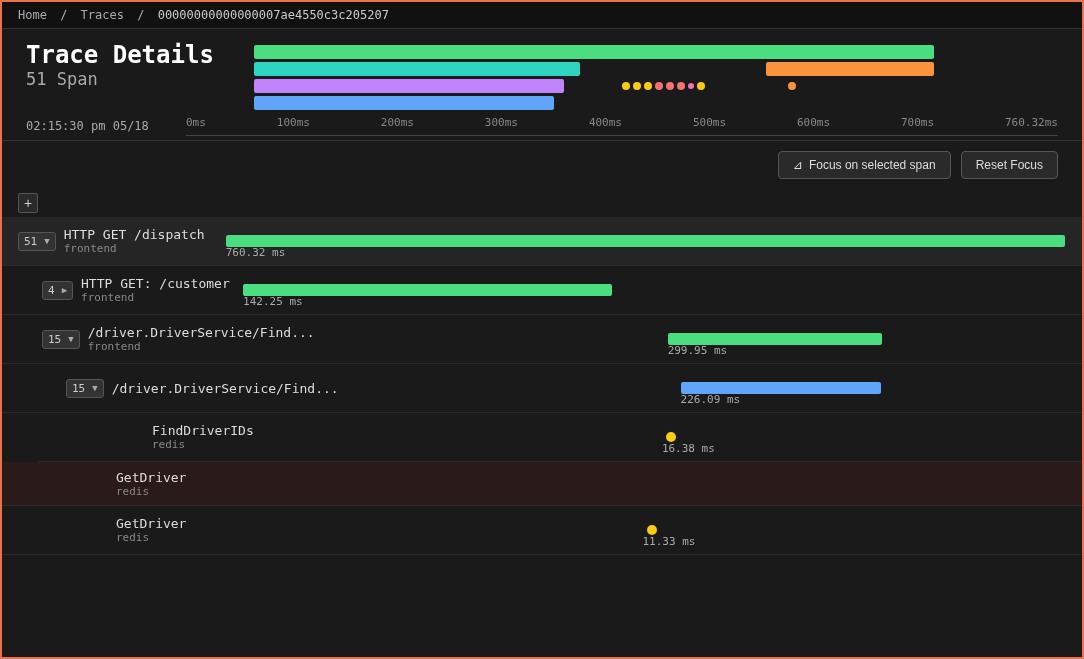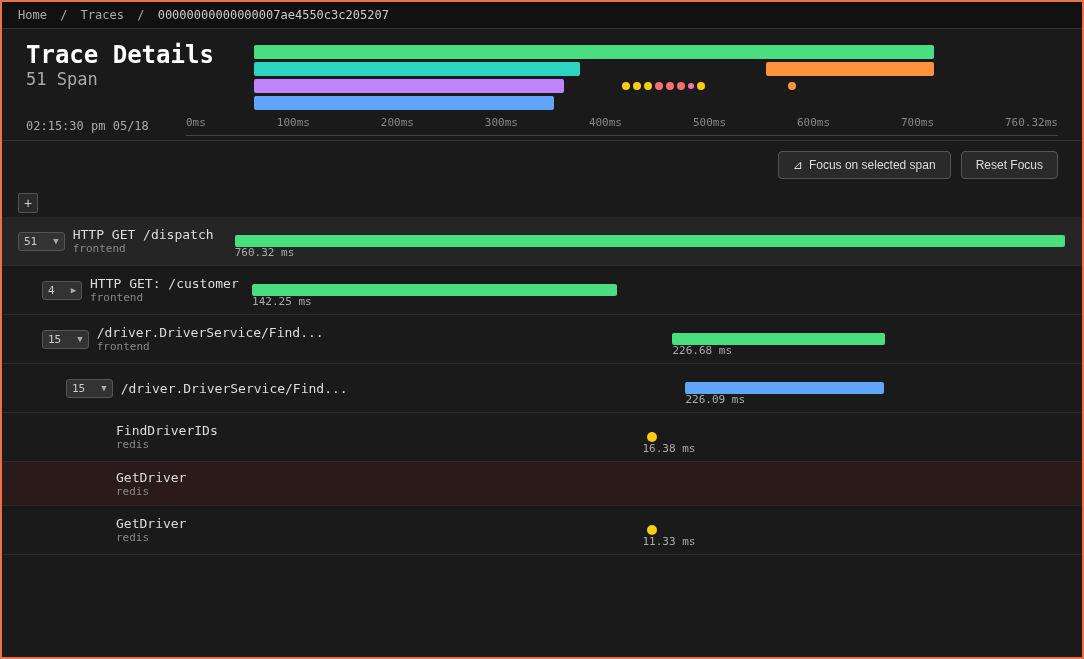--- a/index.html
+++ b/index.html
@@ -149,21 +149,21 @@
       padding: 4px 0;
       border-bottom: 1px solid #2a2a2a;
       min-height: 44px;
     }
     .span-row.selected { background: #252525; }
 
     .span-indent { flex-shrink: 0; }
     .span-count-badge {
       display: flex;
       align-items: center;
-      gap: 16px;
+      gap: 7px;
       background: #333;
       border: 1px solid #555;
       border-radius: 3px;
       padding: 2px 5px;
       font-size: 11px;
       color: #ccc;
       cursor: pointer;
       flex-shrink: 0;
     }
     .span-count-badge .arrow { font-size: 9px; color: #aaa; }
@@ -333,40 +333,40 @@
       <div class="span-count-badge">
         <span>15</span>
         <span class="arrow">▼</span>
       </div>
       <div class="span-info">
         <div class="span-name">/driver.DriverService/Find...</div>
         <div class="span-service">frontend</div>
       </div>
       <div class="span-timeline">
         <div class="span-bar green" style="left:46%;width:28%;height:12px;border-radius:2px;position:absolute;"></div>
-        <span class="span-duration" style="left:46%;bottom:2px;">226.68 ms</span>
+        <span class="span-duration" style="left:46%;bottom:2px;">299.95 ms</span>
       </div>
     </div>
 
     <div class="span-row" style="padding-left:16px;">
       <div class="span-indent" style="width:48px;"></div>
       <div class="span-count-badge">
         <span>15</span>
         <span class="arrow">▼</span>
       </div>
       <div class="span-info">
         <div class="span-name">/driver.DriverService/Find...</div>
       </div>
       <div class="span-timeline">
         <div class="span-bar blue" style="left:46%;width:27%;height:12px;border-radius:2px;position:absolute;"></div>
         <span class="span-duration" style="left:46%;bottom:2px;">226.09 ms</span>
       </div>
     </div>
 
-    <div class="span-row" style="padding-left:16px;">
+    <div class="span-row" style="padding-left:16px;margin-left:36px;">
       <div class="span-indent" style="width:90px;"></div>
       <div class="span-info" style="min-width:160px;">
         <div class="span-name">FindDriverIDs</div>
         <div class="span-service">redis</div>
       </div>
       <div class="span-timeline">
         <div class="span-dot yellow" style="left:46.5%;top:50%;transform:translateY(-50%);position:absolute;"></div>
         <span class="span-duration" style="left:46%;bottom:2px;">16.38 ms</span>
       </div>
     </div>

